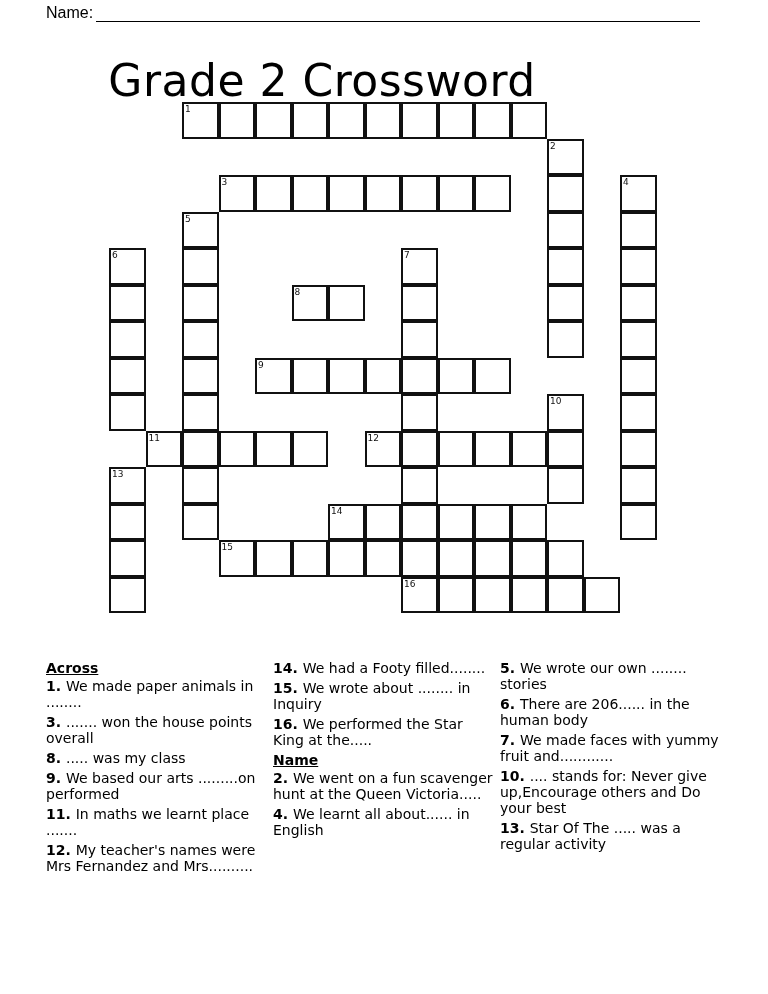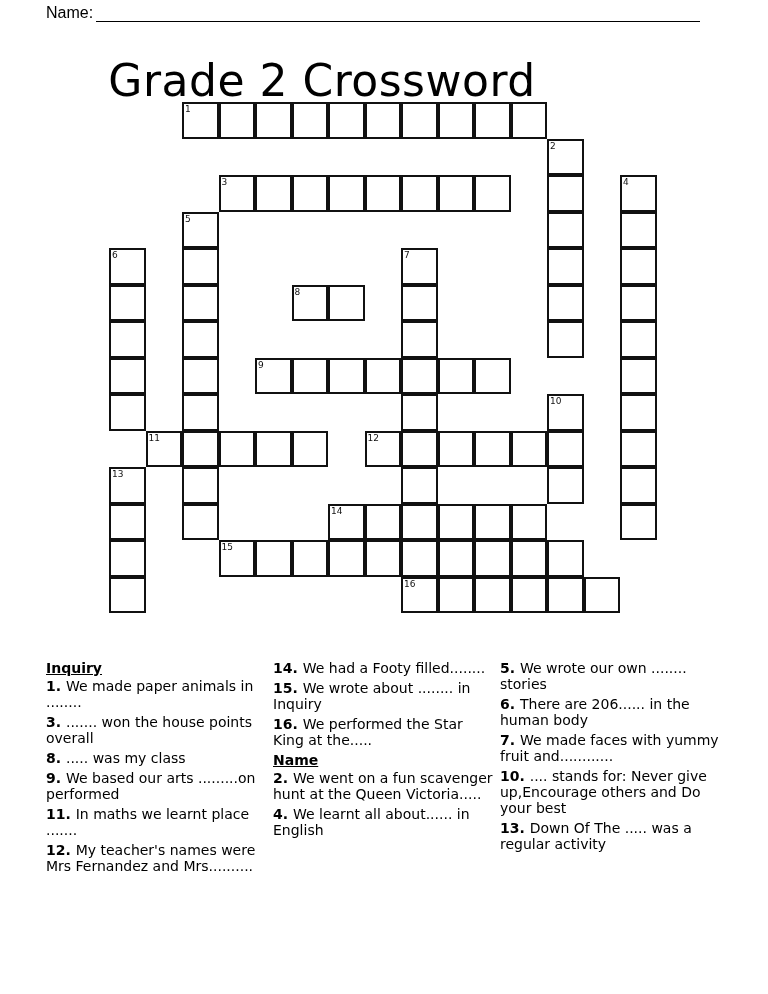--- a/index.html
+++ b/index.html
@@ -155,36 +155,36 @@
     <div class="cell" style="left: 548px; top: 541px;"></div>
     <div class="cell" style="left: 438.5px; top: 577.5px;"></div>
     <div class="cell" style="left: 475px; top: 577.5px;"></div>
     <div class="cell" style="left: 511.5px; top: 577.5px;"></div>
     <div class="cell" style="left: 548px; top: 577.5px;"></div>
     <div class="cell" style="left: 584.5px; top: 577.5px;"></div>
   </div>
 
 <div class="clues">
   <div class="col" style="left:46px; width:210px;">
-    <div class="heading">Inquiry</div>
+    <div class="heading">Across</div>
     <div class="clue"><b>1</b><b>. </b><span>We made paper animals in ........</span></div>
     <div class="clue"><b>3</b><b>. </b><span>....... won the house points overall</span></div>
     <div class="clue"><b>8</b><b>. </b><span>..... was my class</span></div>
     <div class="clue"><b>9</b><b>. </b><span>We based our arts .........on performed</span></div>
     <div class="clue"><b>11</b><b>. </b><span>In maths we learnt place .......</span></div>
     <div class="clue"><b>12</b><b>. </b><span>My teacher's names were Mrs Fernandez and Mrs..........</span></div>
   </div>
   <div class="col" style="left:273px; width:222px;">
     <div class="clue"><b>14</b><b>. </b><span>We had a Footy filled........</span></div>
     <div class="clue"><b>15</b><b>. </b><span>We wrote about ........ in Inquiry</span></div>
     <div class="clue"><b>16</b><b>. </b><span>We performed the Star King at the.....</span></div>
     <div class="heading">Name</div>
     <div class="clue"><b>2</b><b>. </b><span>We went on a fun scavenger hunt at the Queen Victoria.....</span></div>
     <div class="clue"><b>4</b><b>. </b><span>We learnt all about...... in English</span></div>
   </div>
   <div class="col" style="left:500px; width:225px;">
     <div class="clue"><b>5</b><b>. </b><span>We wrote our own ........ stories</span></div>
     <div class="clue"><b>6</b><b>. </b><span>There are 206...... in the human body</span></div>
     <div class="clue"><b>7</b><b>. </b><span>We made faces with yummy fruit and............</span></div>
     <div class="clue"><b>10</b><b>. </b><span>.... stands for: Never give up,Encourage others and Do your best</span></div>
-    <div class="clue"><b>13</b><b>. </b><span>Down Of The ..... was a regular activity</span></div>
+    <div class="clue"><b>13</b><b>. </b><span>Star Of The ..... was a regular activity</span></div>
   </div>
 </div>
 
 </body></html>

